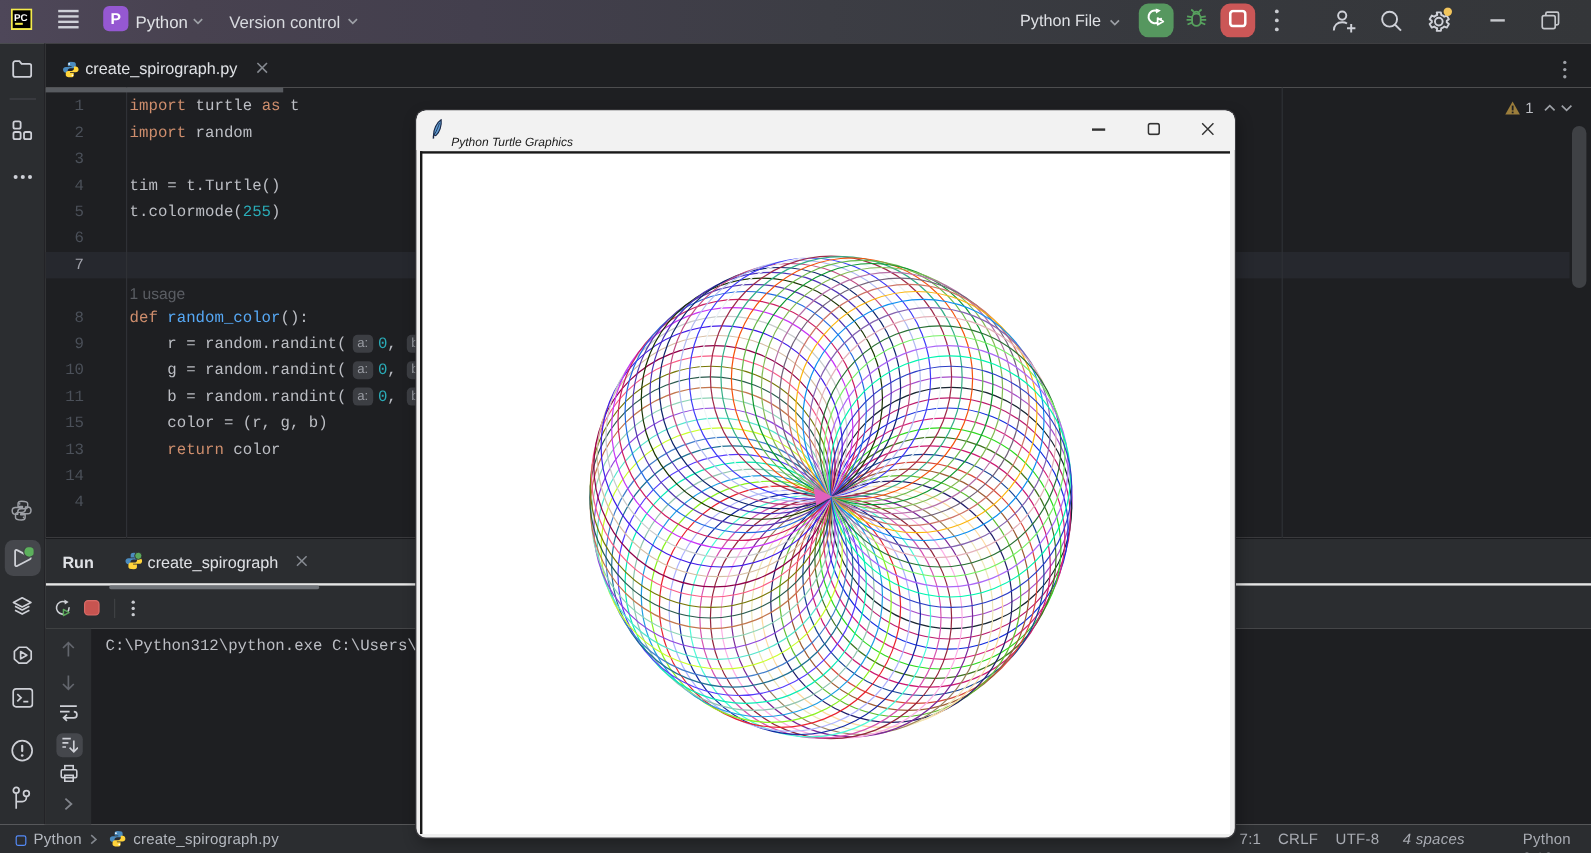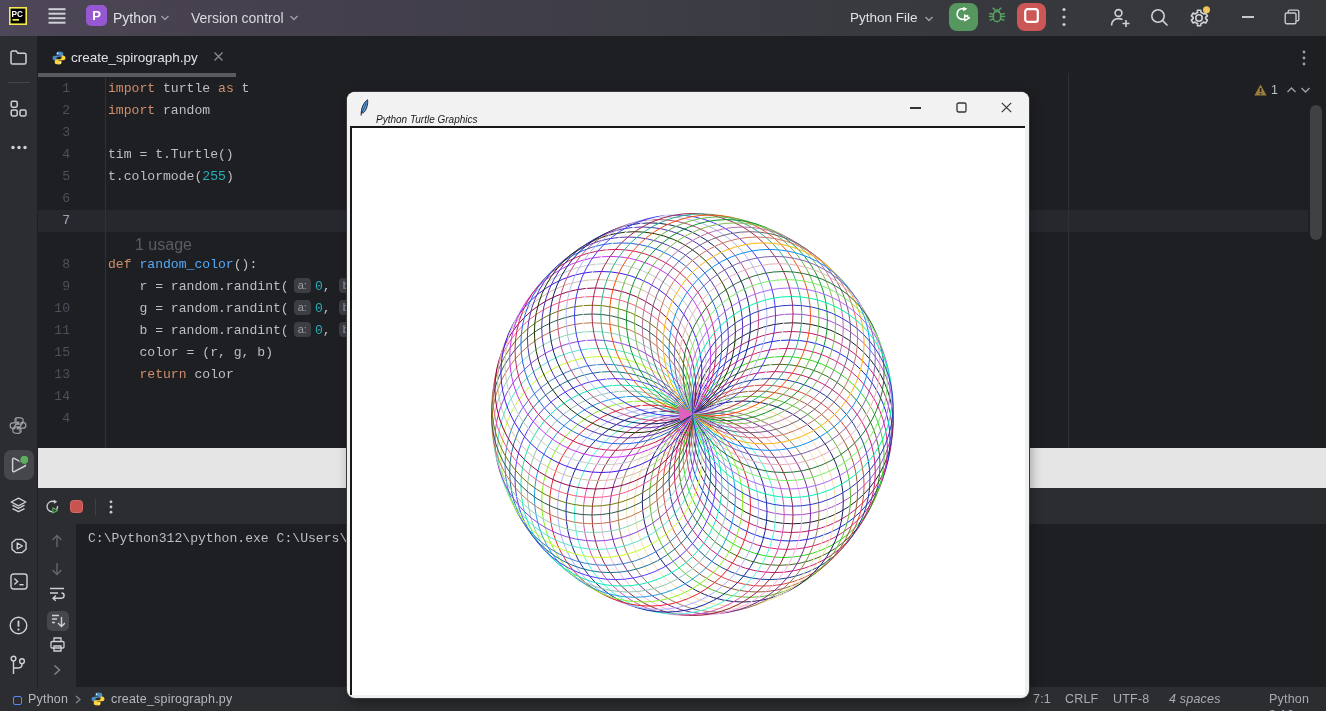--- a/index.html
+++ b/index.html
@@ -237,21 +237,21 @@
 
     <div class="abs" style="left:1030px;top:0;width:1px;height:375px;background:#2f3136;"></div>
 
     <div class="cline" style="top:5px"><span class="lnum">1</span><span class="kw">import</span> turtle <span class="kw">as</span> t</div>
     <div class="cline" style="top:27px"><span class="lnum">2</span><span class="kw">import</span> random</div>
     <div class="cline" style="top:49px"><span class="lnum">3</span></div>
     <div class="cline" style="top:71px"><span class="lnum">4</span>tim = t.Turtle()</div>
     <div class="cline" style="top:93px"><span class="lnum">5</span>t.colormode(<span class="num">255</span>)</div>
     <div class="cline" style="top:115px"><span class="lnum">6</span></div>
     <div class="cline" style="top:137px"><span class="lnum" style="color:#a1a3ab">7</span></div>
-    <div class="abs" style="left:70px;top:161px;font-size:16px;line-height:22px;color:#5a5d63;margin-left:27px;">1 usage</div>
+    <div class="abs" style="left:70px;top:161px;font-size:13px;line-height:22px;color:#5a5d63;">1 usage</div>
     <div class="cline" style="top:181px"><span class="lnum">8</span><span class="kw">def</span> <span class="fn">random_color</span>():</div>
     <div class="cline" style="top:203px"><span class="lnum">9</span>    r = random.randint(<span class="chip" style="margin-left:5px;margin-right:4px;">a:</span><span class="num">0</span>,<span class="chip" style="margin-left:8px;">b:</span></div>
     <div class="cline" style="top:225px"><span class="lnum">10</span>    g = random.randint(<span class="chip" style="margin-left:5px;margin-right:4px;">a:</span><span class="num">0</span>,<span class="chip" style="margin-left:8px;">b:</span></div>
     <div class="cline" style="top:247px"><span class="lnum">11</span>    b = random.randint(<span class="chip" style="margin-left:5px;margin-right:4px;">a:</span><span class="num">0</span>,<span class="chip" style="margin-left:8px;">b:</span></div>
     <div class="cline" style="top:269px"><span class="lnum">15</span>    color = (r, g, b)</div>
     <div class="cline" style="top:291px"><span class="lnum">13</span>    <span class="kw">return</span> color</div>
     <div class="cline" style="top:313px"><span class="lnum">14</span></div>
     <div class="cline" style="top:335px"><span class="lnum">4</span></div>
 
     <svg class="abs" style="left:1216px;top:11px" width="13" height="12" viewBox="0 0 13 12">
@@ -261,20 +261,33 @@
     </svg>
     <div class="abs" style="left:1233px;top:10px;color:#bcbec4;font-size:12.5px;">1</div>
     <svg class="abs" style="left:1248px;top:13px" width="11" height="8" viewBox="0 0 11 8">
         <path d="M1.5 6 L5.5 2 L9.5 6" fill="none" stroke="#9da0a6" stroke-width="1.4"></path>
       </svg>
     <svg class="abs" style="left:1262px;top:13px" width="11" height="8" viewBox="0 0 11 8">
         <path d="M1.5 2 L5.5 6 L9.5 2" fill="none" stroke="#9da0a6" stroke-width="1.4"></path>
       </svg>
 
     <div class="abs" style="left:1272px;top:32px;width:12px;height:135px;background:#3f4145;border-radius:6px;"></div>
+  </div>
+  <div class="abs" id="runtabs">
+    <div class="abs" style="left:14px;top:10px;color:#dfe1e5;font-size:13.5px;font-weight:bold;line-height:19px;">Run</div>
+    <svg class="abs" style="left:66px;top:11px" width="15" height="15" viewBox="0 0 16 16">
+      <path d="M8 .6 C5.7.6 5.2 1.6 5.2 2.6 V4.8 H8.7 V5.5 H3.2 C1.8 5.5 .6 6.5 .6 8.1 C.6 9.7 1.8 10.9 3.2 10.9 H5 V9 C5 7.6 6.2 6.6 7.6 6.6 H10.6 C11.8 6.6 12.8 5.6 12.8 4.4 V2.6 C12.8 1.4 11.4 .6 8 .6 Z" fill="#4b8bbe"></path>
+      <path d="M8 15.4 C10.3 15.4 10.8 14.4 10.8 13.4 V11.2 H7.3 V10.5 H12.8 C14.2 10.5 15.4 9.5 15.4 7.9 C15.4 6.3 14.2 5.1 12.8 5.1 H11 V7 C11 8.4 9.8 9.4 8.4 9.4 H5.4 C4.2 9.4 3.2 10.4 3.2 11.6 V13.4 C3.2 14.6 4.6 15.4 8 15.4 Z" fill="#ffd43b"></path>
+      <circle cx="12" cy="3.4" r="3.2" fill="#5ba85b" stroke="#2b2d30" stroke-width="0.8"></circle>
+    </svg>
+    <div class="abs" style="left:85px;top:10px;color:#dfe1e5;font-size:13.5px;line-height:19px;">create_spirograph</div>
+    <svg class="abs" style="left:208px;top:13px" width="11" height="11" viewBox="0 0 11 11">
+        <path d="M1.5 1.5 L9.5 9.5 M9.5 1.5 L1.5 9.5" stroke="#868a91" stroke-width="1.3"></path>
+      </svg>
+    <div class="abs" style="left:53px;top:38.5px;width:175px;height:3px;background:#6f7378;border-radius:2px;"></div>
   </div>
   <div class="abs" id="runtools">
     <svg class="abs" style="left:7px;top:11px" width="15" height="15" viewBox="0 0 16 16">
       <path d="M13.4 8 A5.6 5.6 0 1 1 9.5 2.7" fill="none" stroke="#ced0d6" stroke-width="1.4" stroke-linecap="round"></path>
       <path d="M9.2 0.6 L13 2.9 L9.6 5.1 Z" fill="#ced0d6"></path>
       <path d="M8.4 9.4 L13.3 12.2 L8.4 15 Z" fill="#2b2d30" stroke="#5ba85b" stroke-width="1.3" stroke-linejoin="round"></path>
     </svg>
     <div class="abs" style="left:32px;top:12px;width:13px;height:13px;border-radius:3.5px;background:#c75450;border:1px solid #d96b67;box-sizing:border-box;"></div>
     <div class="abs" style="left:56.5px;top:11px;width:1px;height:16px;background:#3e4043;"></div>
     <svg class="abs" style="left:71px;top:12px" width="4" height="14" viewBox="0 0 4 14">

